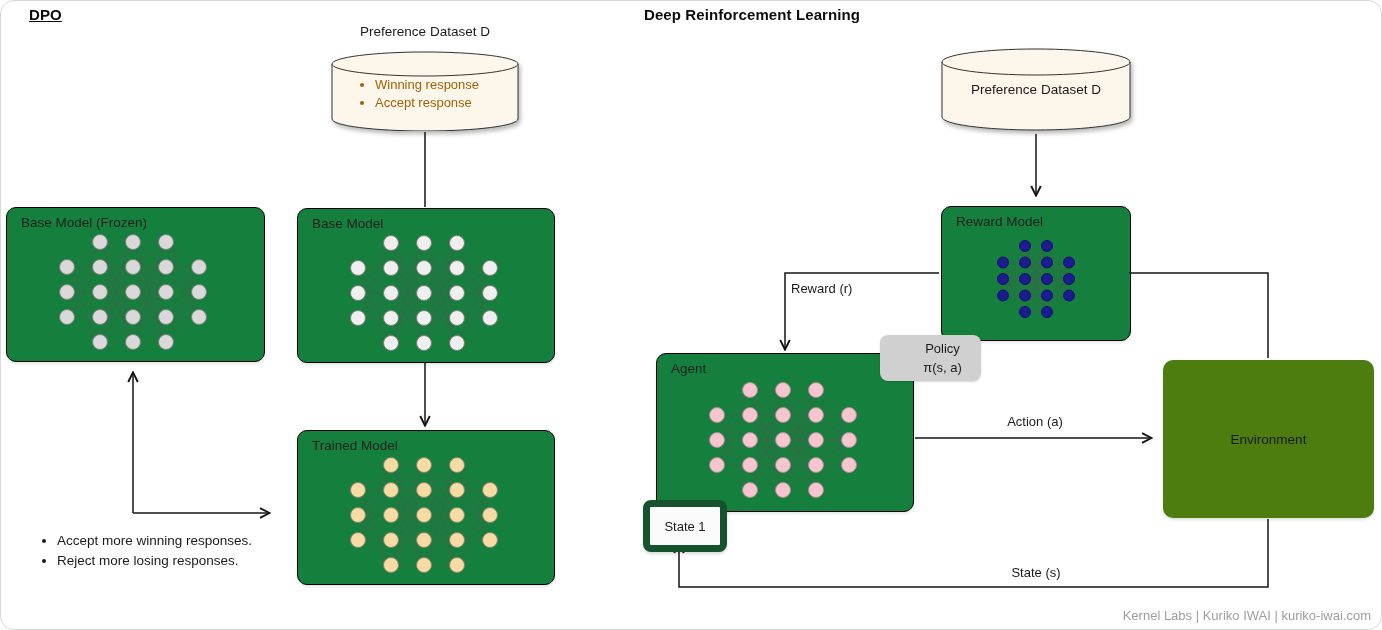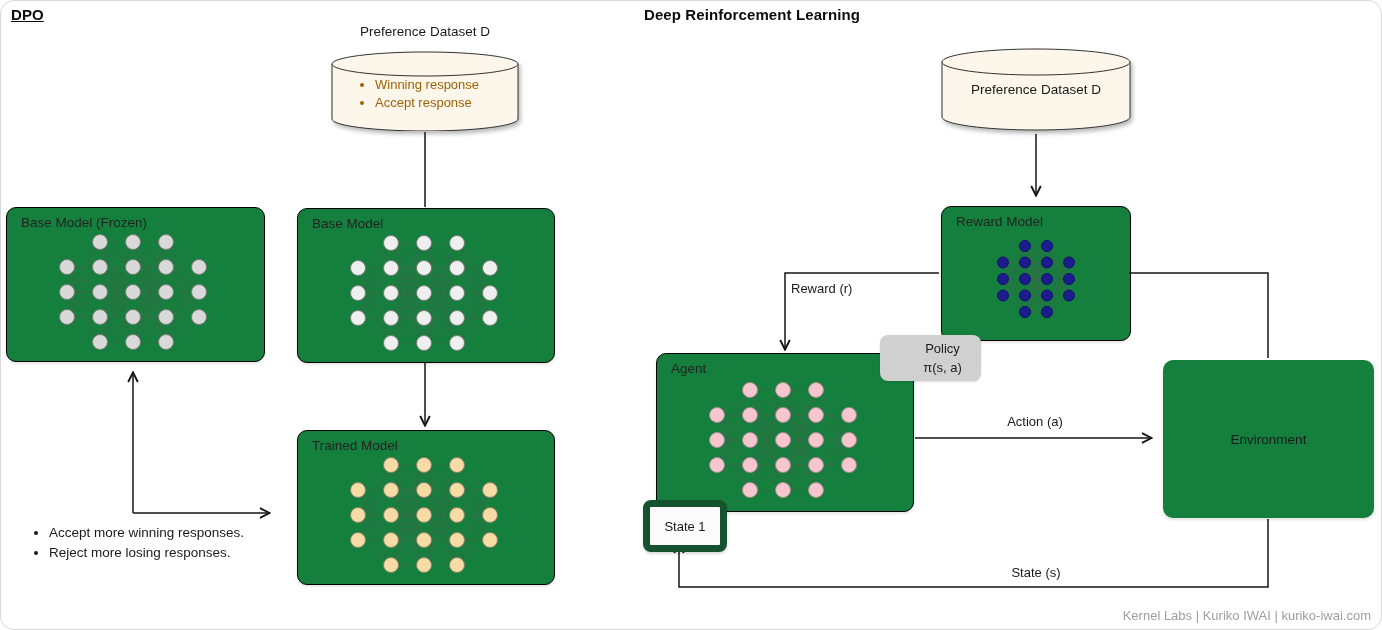--- a/index.html
+++ b/index.html
@@ -19,21 +19,21 @@
     position:absolute;background:#15803d;border:1px solid #000000;
     border-radius:10px;box-shadow:0 2px 3px rgba(0,0,0,0.10);
   }
   .model-box .box-label{
     position:absolute;left:14px;top:7px;font-size:13.5px;color:#222;
   }
   .model-box svg{position:absolute;left:0;top:0;}
 
   
   .env-box{
-    position:absolute;background:#15803d;border-radius:10px;
+    position:absolute;background:#4d7c0f;border-radius:10px;
     box-shadow:0 2px 3px rgba(0,0,0,0.12);
     display:flex;align-items:center;justify-content:center;
     font-size:13.5px;color:#1a1a1a;
   }
 
   
   .cyl-wrap{position:absolute;filter:drop-shadow(2px 3px 2px rgba(0,0,0,0.28));}
   .cyl-wrap svg{display:block;}
   .cyl-bullets{
     position:absolute;left:28px;top:26px;margin:0;padding:0 0 0 16px;
@@ -55,21 +55,21 @@
 
   
   .state-box{
     position:absolute;background:#fbfbfb;border:7px solid #14532d;border-radius:8px;
     box-shadow:0 2px 3px rgba(0,0,0,0.15);
     display:flex;align-items:center;justify-content:center;
     font-size:13px;color:#1a1a1a;z-index:6;
   }
 
   .notes-list{
-    position:absolute;margin:4px;padding:0 0 0 16px;
+    position:absolute;margin:12px;padding:0 0 0 16px;
     font-size:13.5px;color:#1a1a1a;
   }
   .notes-list li{margin:0 0 4px 0;line-height:16px;}
 
   .footer-credit{
     position:absolute;right:10px;bottom:6px;
     font-size:13px;color:#9e9e9e;
   }
 
   .connector-layer{position:absolute;left:0;top:0;pointer-events:none;z-index:4;}
@@ -91,21 +91,21 @@
       <path d="M132,512 V372" marker-end="url(#arr)"></path>
       <path d="M132,512 H268" marker-end="url(#arr)"></path>
       <path d="M1035,133 V194" marker-end="url(#arr)"></path>
       <path d="M938,272 H784 V348" marker-end="url(#arr)"></path>
       <path d="M1128,272 H1267 V357"></path>
       <path d="M914,437 H1150" marker-end="url(#arr)"></path>
       <path d="M1267,518 V586 H678 V543" marker-end="url(#arr)"></path>
     </g>
   </svg>
 
-  <div class="abs panel-title" style="left:10px;top:5px;text-decoration:underline;">DPO</div>
+  <div class="abs panel-title" style="left:28px;top:5px;text-decoration:underline;">DPO</div>
 
   <div class="abs small-label center-text" style="left:330px;top:23px;width:188px;font-size:13.5px;">Preference Dataset D</div>
 
   <div class="cyl-wrap" style="left:330px;top:50px;width:188px;height:80px;">
     <svg width="188" height="80">
       <path d="M1,13 V68 A93,12 0 0 0 187,68 V13" fill="#fdf6eb" stroke="#333" stroke-width="1"></path>
       <ellipse cx="94" cy="13" rx="93" ry="12" fill="#fdf6eb" stroke="#333" stroke-width="1"></ellipse>
     </svg>
     <ul class="cyl-bullets">
       <li>Winning response</li>

